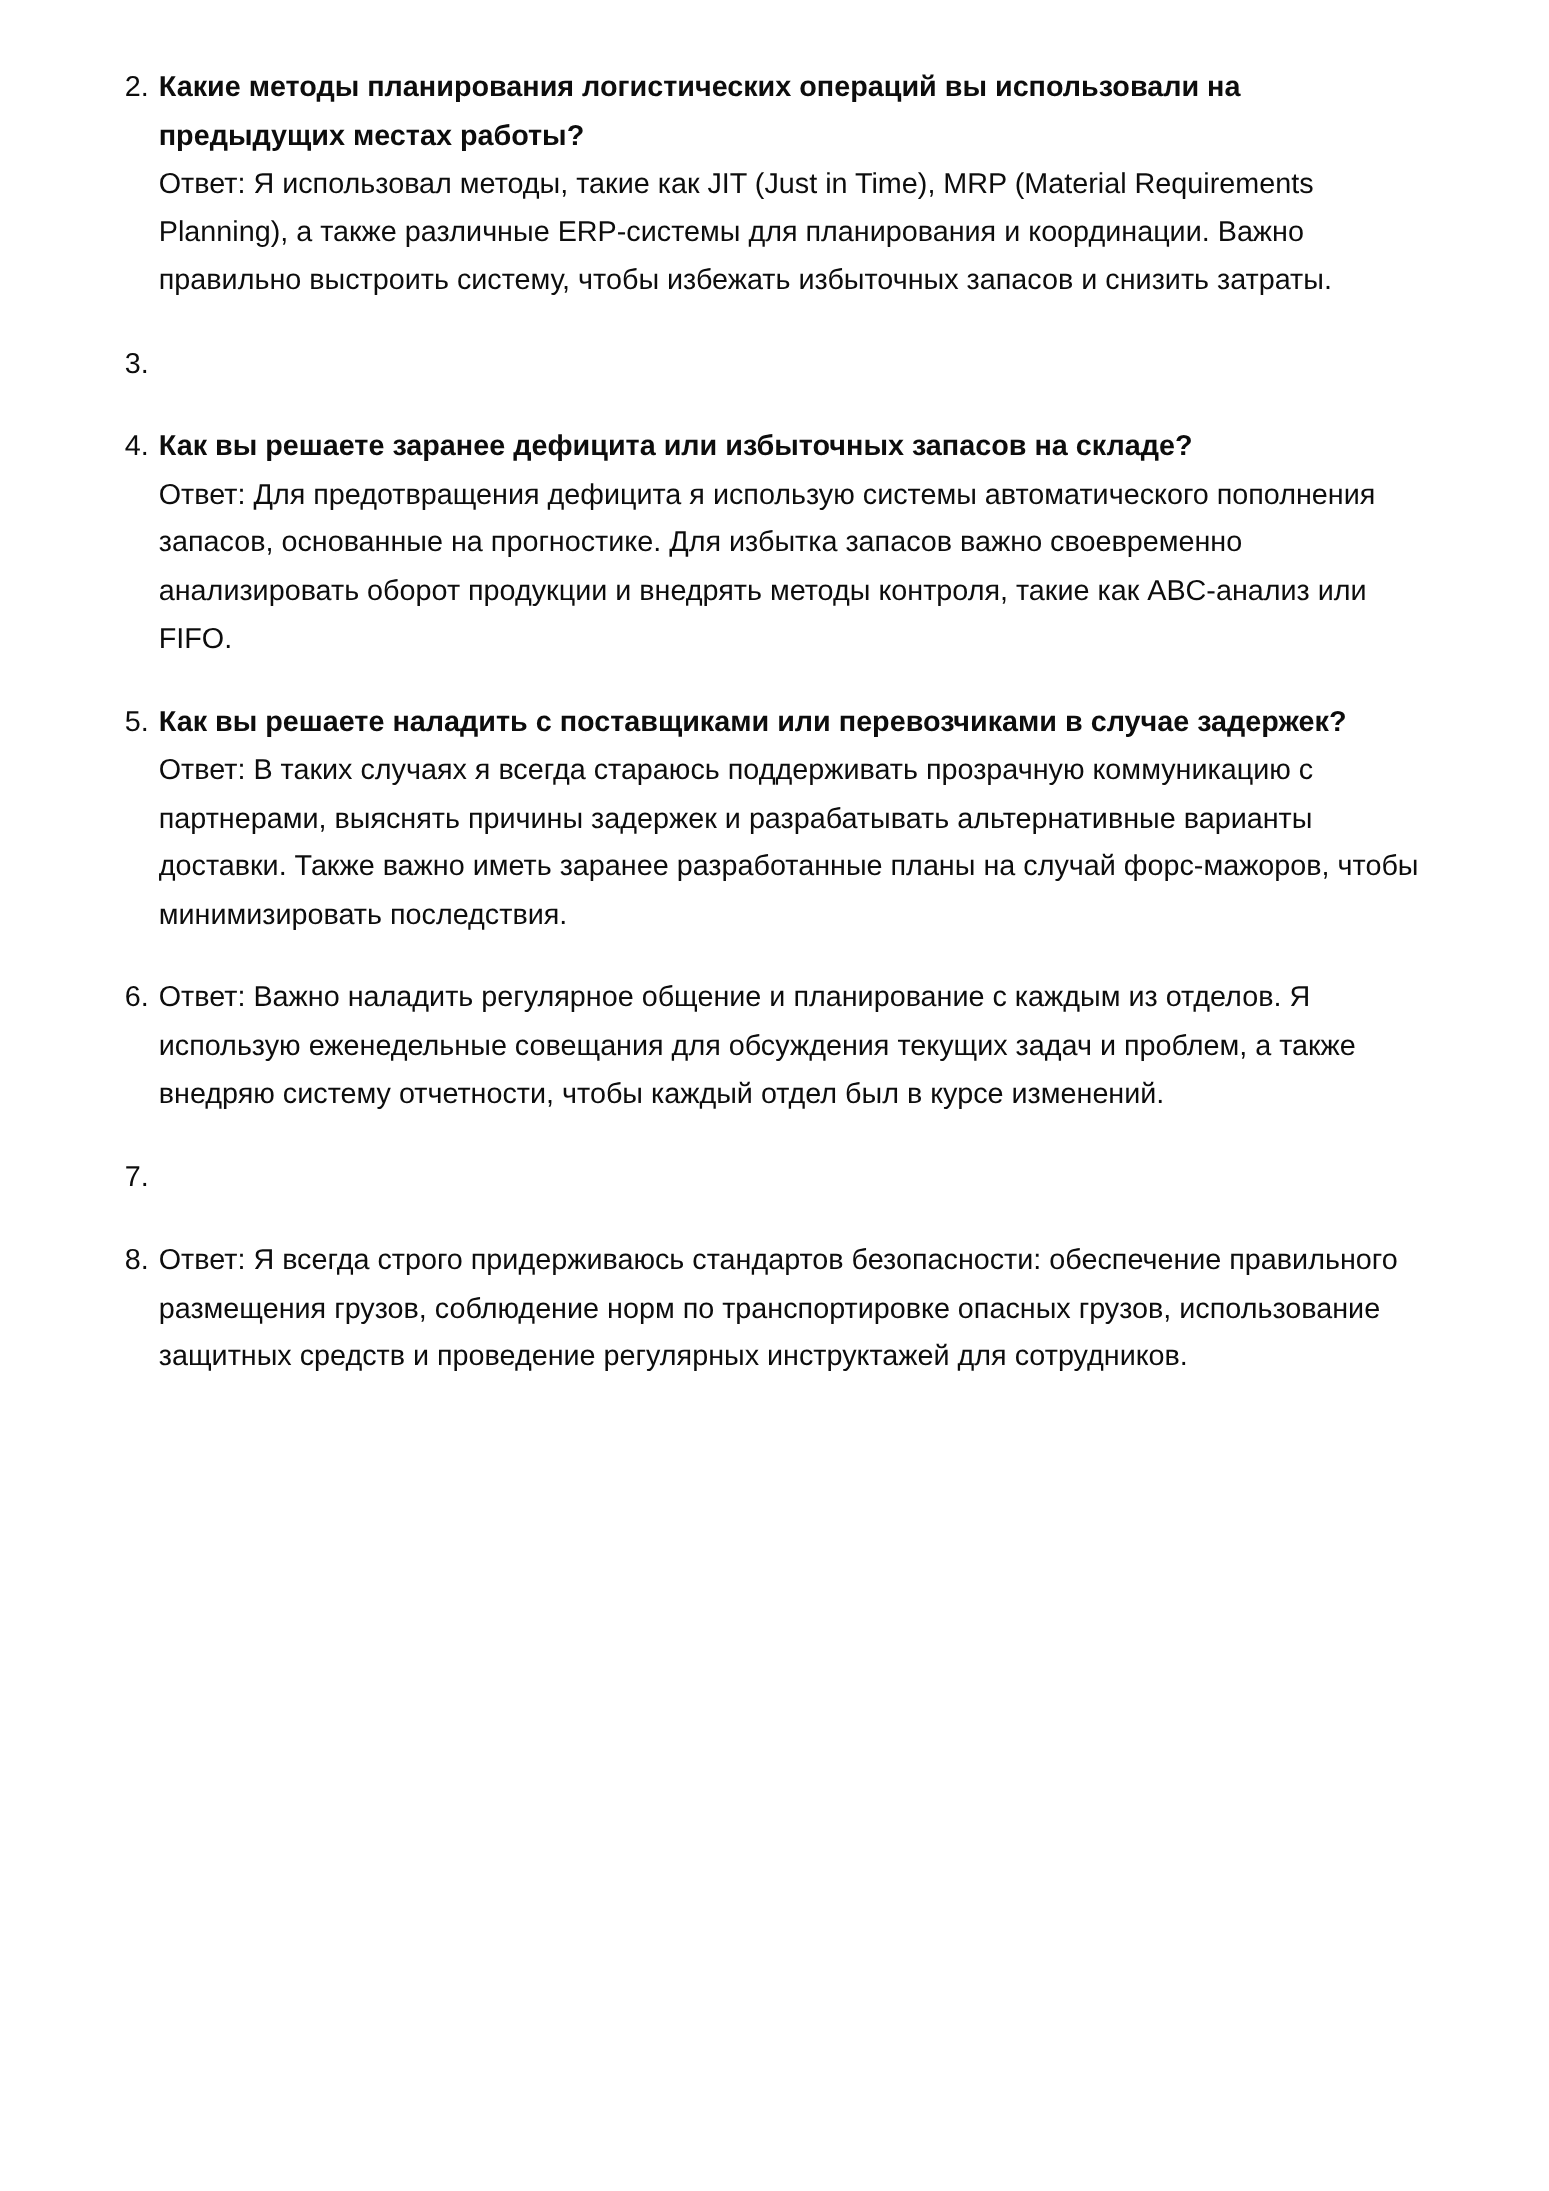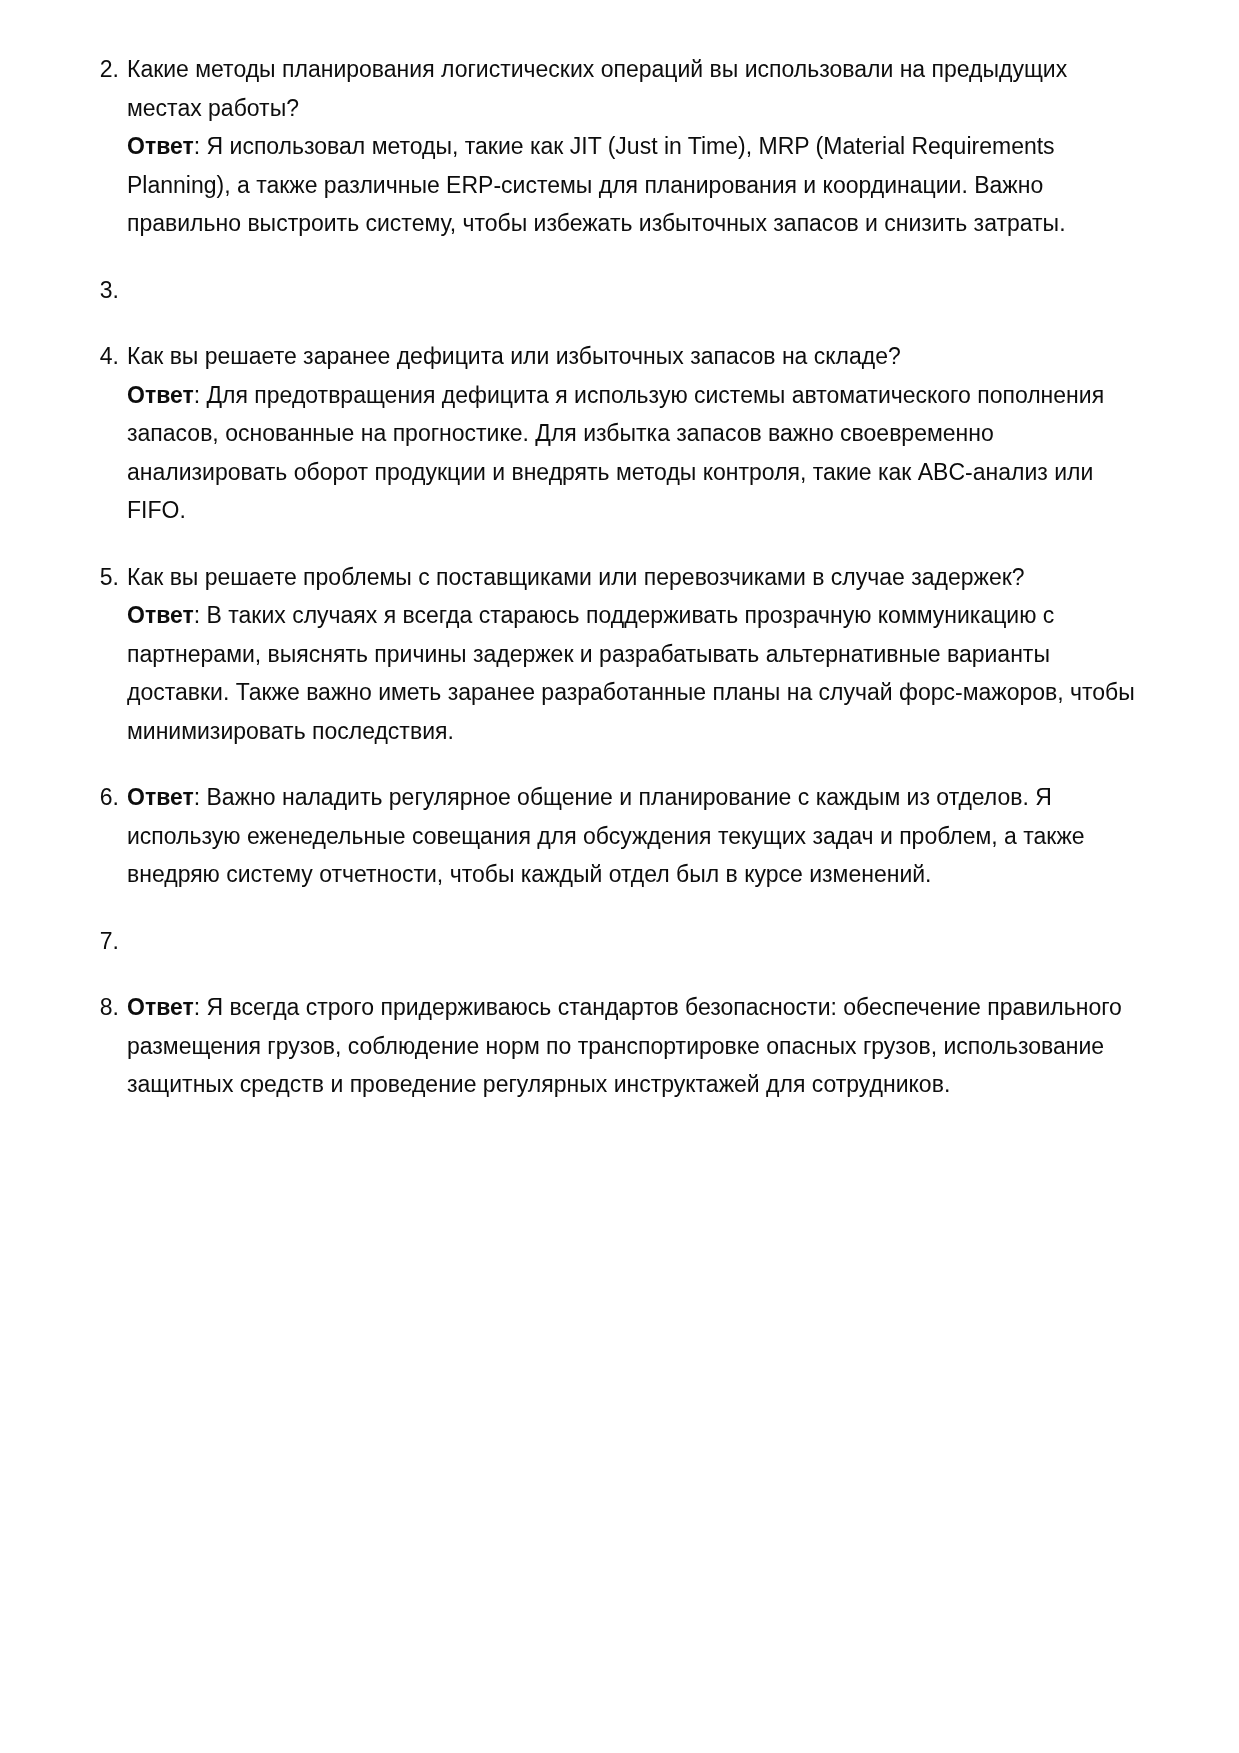--- a/index.html
+++ b/index.html
@@ -28,27 +28,27 @@
     font-size: 23px;
     line-height: 38.5px;
     margin: 0 0 28px 0;
   }
   .num {
     text-align: right;
     font-weight: 400;
     white-space: nowrap;
   }
   .q {
-    font-weight: 400;
+    font-weight: 700;
   }
   .a {
     font-weight: 400;
   }
   .al {
-    font-weight: 700;
+    font-weight: 400;
     margin-top: 44px;
   }
 </style>
 </head>
 <body>
 
 <main class="doc">
   <ol class="qa">
 
     <li class="item">
@@ -69,21 +69,21 @@
       <span class="num">4.</span>
       <div class="body">
         <div class="q">Как вы решаете заранее дефицита или избыточных запасов на складе?</div>
         <div class="a"><span class="al">Ответ</span><span class="at">: Для предотвращения дефицита я использую системы автоматического пополнения запасов, основанные на прогностике. Для избытка запасов важно своевременно анализировать оборот продукции и внедрять методы контроля, такие как ABC-анализ или FIFO.</span></div>
       </div>
     </li>
 
     <li class="item">
       <span class="num">5.</span>
       <div class="body">
-        <div class="q">Как вы решаете проблемы с поставщиками или перевозчиками в случае задержек?</div>
+        <div class="q">Как вы решаете наладить с поставщиками или перевозчиками в случае задержек?</div>
         <div class="a"><span class="al">Ответ</span><span class="at">: В таких случаях я всегда стараюсь поддерживать прозрачную коммуникацию с партнерами, выяснять причины задержек и разрабатывать альтернативные варианты доставки. Также важно иметь заранее разработанные планы на случай форс-мажоров, чтобы минимизировать последствия.</span></div>
       </div>
     </li>
 
     <li class="item">
       <span class="num">6.</span>
       <div class="body">
         <div class="a"><span class="al">Ответ</span><span class="at">: Важно наладить регулярное общение и планирование с каждым из отделов. Я использую еженедельные совещания для обсуждения текущих задач и проблем, а также внедряю систему отчетности, чтобы каждый отдел был в курсе изменений.</span></div>
       </div>
     </li>

